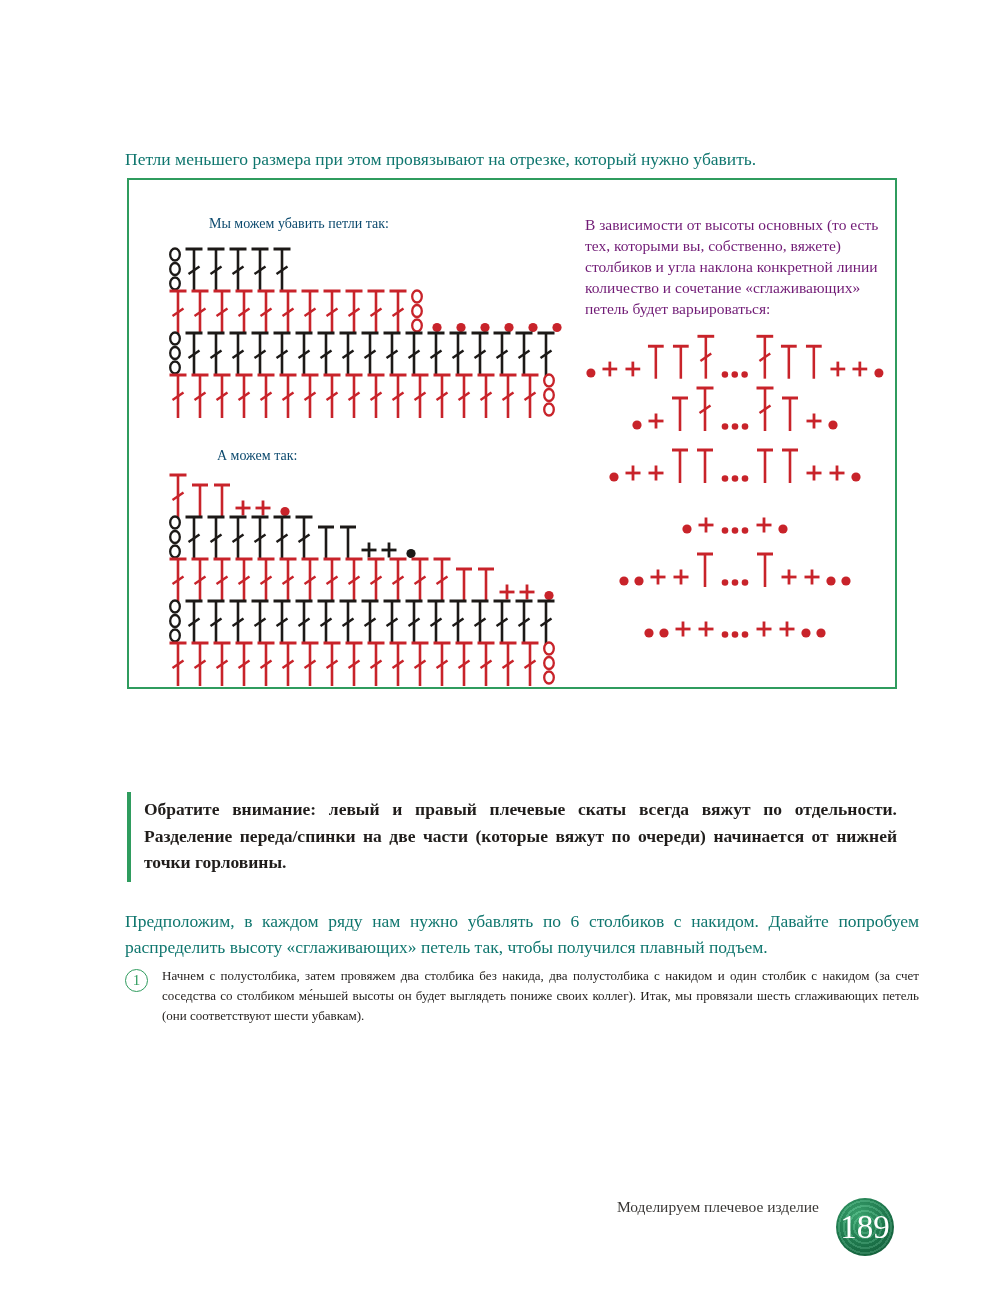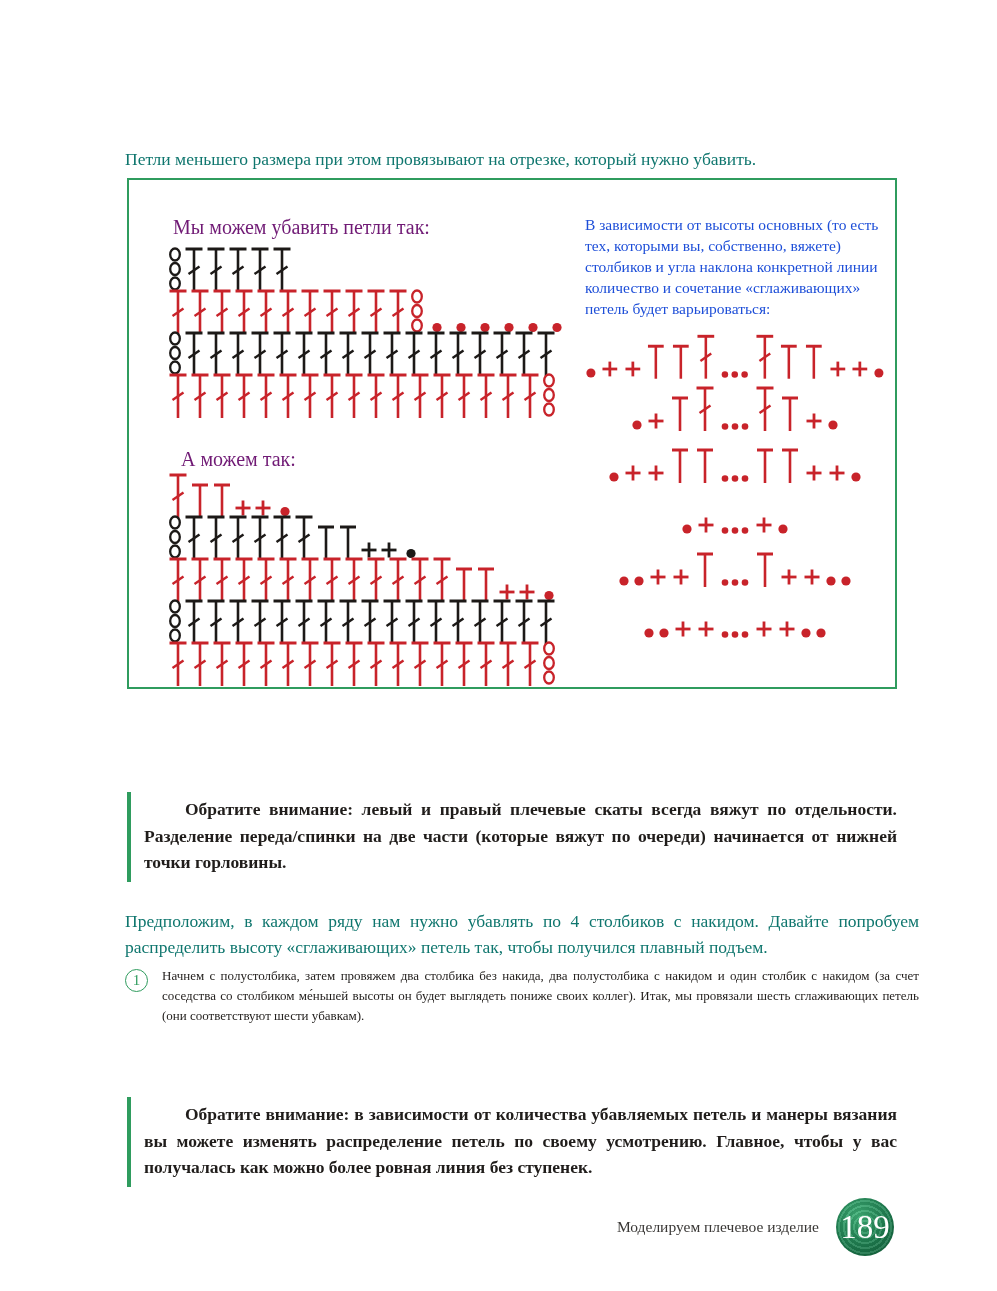--- a/index.html
+++ b/index.html
@@ -21,40 +21,41 @@
   
   .frame{
     position:absolute;
     left:127px;top:178px;
     width:766px;height:507px;
     border:2px solid var(--green);
     background:#ffffff;
   }
   .caption{
     position:absolute;
-    font-size:20px;
-    color:#701a75;
+    font-size:14px;
+    color:#0c4a6e;
+    margin-left:36px;
   }
   .crochet-diagram{position:absolute;}
   .crow{
     display:flex;
     align-items:flex-end;
     height:46px;
     margin-bottom:-4px;
   }
   .crow svg{display:block;}
   .right-col{
     position:absolute;
     left:456px;top:34px;
     width:300px;
   }
   .right-note{
     font-size:15.5px;
     line-height:1.36;
-    color:#1d4ed8;
+    color:#701a75;
   }
   .combo-block{margin-top:14px;}
   .combo-line{
     display:flex;
     align-items:flex-end;
     justify-content:center;
     gap:3px;
     height:46px;
     margin-bottom:6px;
   }
@@ -64,21 +65,21 @@
     left:127px;
     width:770px;
     border-left:4px solid var(--green);
     padding:4px 0 6px 13px;
     box-sizing:border-box;
     font-size:17.5px;
     font-weight:bold;
     line-height:1.52;
     text-align:justify;
   }
-  .callout .lead{font-weight:bold;margin-left:41px;}
+  .callout .lead{font-weight:bold;}
   
   .list-item{
     position:absolute;
     left:125px;top:966px;
     width:794px;
   }
   .num-circle{
     position:absolute;
     left:0;top:3px;
     width:23px;height:23px;
@@ -93,21 +94,21 @@
     margin-left:37px;
     font-size:13px;
     line-height:1.55;
     text-align:justify;
   }
   
   .footer{
     position:absolute;
     top:1198px;left:470px;
     width:424px;height:58px;
-    display:flex;align-items:center;justify-content:flex-end;
+    display:flex;align-items:flex-start;justify-content:flex-end;
     gap:17px;
   }
   .running-title{
     font-size:15.5px;
     color:#3a3836;
   }
   .page-badge{
     width:58px;height:58px;
     border-radius:50%;
     background:
@@ -1028,30 +1029,27 @@
           </div>
         </div>
     </div>
   </div>
 
 
   <div class="callout" style="top:792px;">
     <span class="lead">Обратите внимание:</span><span> левый и правый плечевые скаты всегда вяжут по отдельности. Разделение переда/спинки на две части (которые вяжут по очереди) начинается от нижней точки горловины.</span>
   </div>
 
-  <p class="para justify" style="left:125px;top:890px;width:794px;">Предположим, в каждом ряду нам нужно убавлять по 4 столбиков с накидом. Давайте попробуем распределить высоту «сглаживающих» петель так, чтобы получился плавный подъем.</p>
+  <p class="para justify" style="left:125px;top:890px;width:794px;">Предположим, в каждом ряду нам нужно убавлять по 6 столбиков с накидом. Давайте попробуем распределить высоту «сглаживающих» петель так, чтобы получился плавный подъем.</p>
 
   <div class="list-item">
     <div class="num-circle">1</div>
     <div class="list-text">Начнем с полустолбика, затем провяжем два столбика без накида, два полустолбика с накидом и один столбик с накидом (за счет соседства со столбиком ме́ньшей высоты он будет выглядеть пониже своих коллег). Итак, мы провязали шесть сглаживающих петель (они соответствуют шести убавкам).</div>
   </div>
 
-  <div class="callout" style="top:1097px;">
-    <span class="lead">Обратите внимание:</span><span> в зависимости от количества убавляемых петель и манеры вязания вы можете изменять распределение петель по своему усмотрению. Главное, чтобы у вас получалась как можно более ровная линия без ступенек.</span>
-  </div>
 
   <div class="footer">
     <span class="running-title">Моделируем плечевое изделие</span>
     <div class="page-badge">
       <span>189</span>
     </div>
   </div>
 
 </div>
 

